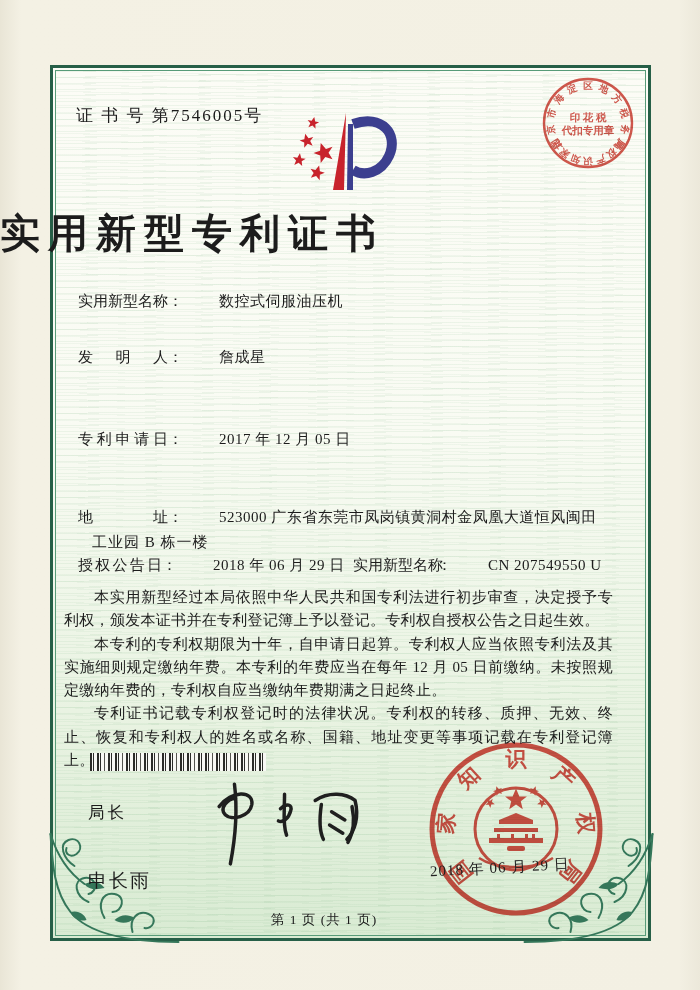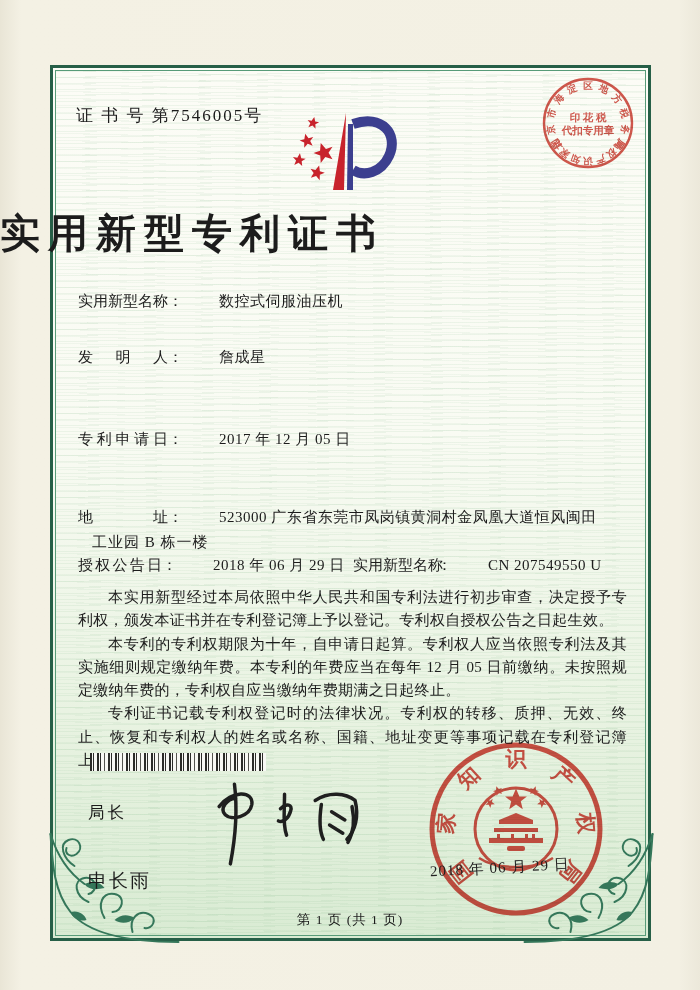--- a/index.html
+++ b/index.html
@@ -30,33 +30,33 @@
   .title{left:0; top:206px; width:700px; font-size:40px; font-weight:700; letter-spacing:8px;}
   .row{left:78px; font-size:15px; line-height:1.25; white-space:nowrap;}
   .lab{display:inline-block; width:90px; text-align:justify; text-align-last:justify; vertical-align:top;}
   .colon{display:inline-block; margin-right:4px;}
   .val{letter-spacing:.5px;margin-left:32px;}
   .row-name{top:292px;} .row-inventor{top:348px;} .row-patno{top:390px;}
   .row-appdate{top:430px;} .row-patentee{top:468px;} .row-address{top:508px;}
   .address-l2{left:92px; top:533px; font-size:15px; letter-spacing:1px;}
   .row-grant{top:556px;} .grant-no{position:absolute; left:275px; top:0; white-space:nowrap;}
   .row-grant .lab5{display:inline-block; width:84px; text-align:justify; text-align-last:justify;}
-  .body-text{left:78px; top:586px; width:549px; font-size:15px; line-height:23.3px;
+  .body-text{left:64px; top:586px; width:549px; font-size:15px; line-height:23.3px;
     text-align:justify; letter-spacing:.3px;}
   .body-text p{margin:0; text-indent:2em;}
   .barcode{left:90px; top:753px; width:176px; height:18px;
     background:repeating-linear-gradient(90deg,#2c2c29 0 2px,#f8f8f4 2px 3px,#2c2c29 3px 4px,#f8f8f4 4px 7px,#2c2c29 7px 9px,#f8f8f4 9px 10px,#2c2c29 10px 11px,#f8f8f4 11px 14px,#55554f 14px 15px,#f8f8f4 15px 18px);}
   .sig-title{left:88px; top:802px; font-size:16.5px; letter-spacing:3px;}
   .sig-name{left:88px; top:868px; font-size:19px; letter-spacing:2px;}
   .signature-svg{left:200px; top:778px;}
   .tax-stamp{left:541px; top:76px; mix-blend-mode:multiply; opacity:.92;}
   .seal{left:427px; top:740px; mix-blend-mode:multiply; opacity:.93;}
   .seal-date{left:430px; top:858px; width:160px; font-size:15px; letter-spacing:1px;
     transform:rotate(-3deg); color:#222;}
-  .footer{left:0; top:911px; width:700px; text-align:center; font-size:13.5px; letter-spacing:1px;}
+  .footer{left:0; top:911px; width:648px; text-align:center; font-size:13.5px; letter-spacing:1px;}
   .orn{pointer-events:none;}
   .orn-left{left:42px; top:832px;}
   .orn-right{left:516px; top:832px; transform:scaleX(-1);}
 </style>
 </head>
 <body>
 
 <div class="page">
 
   <div class="frame">

